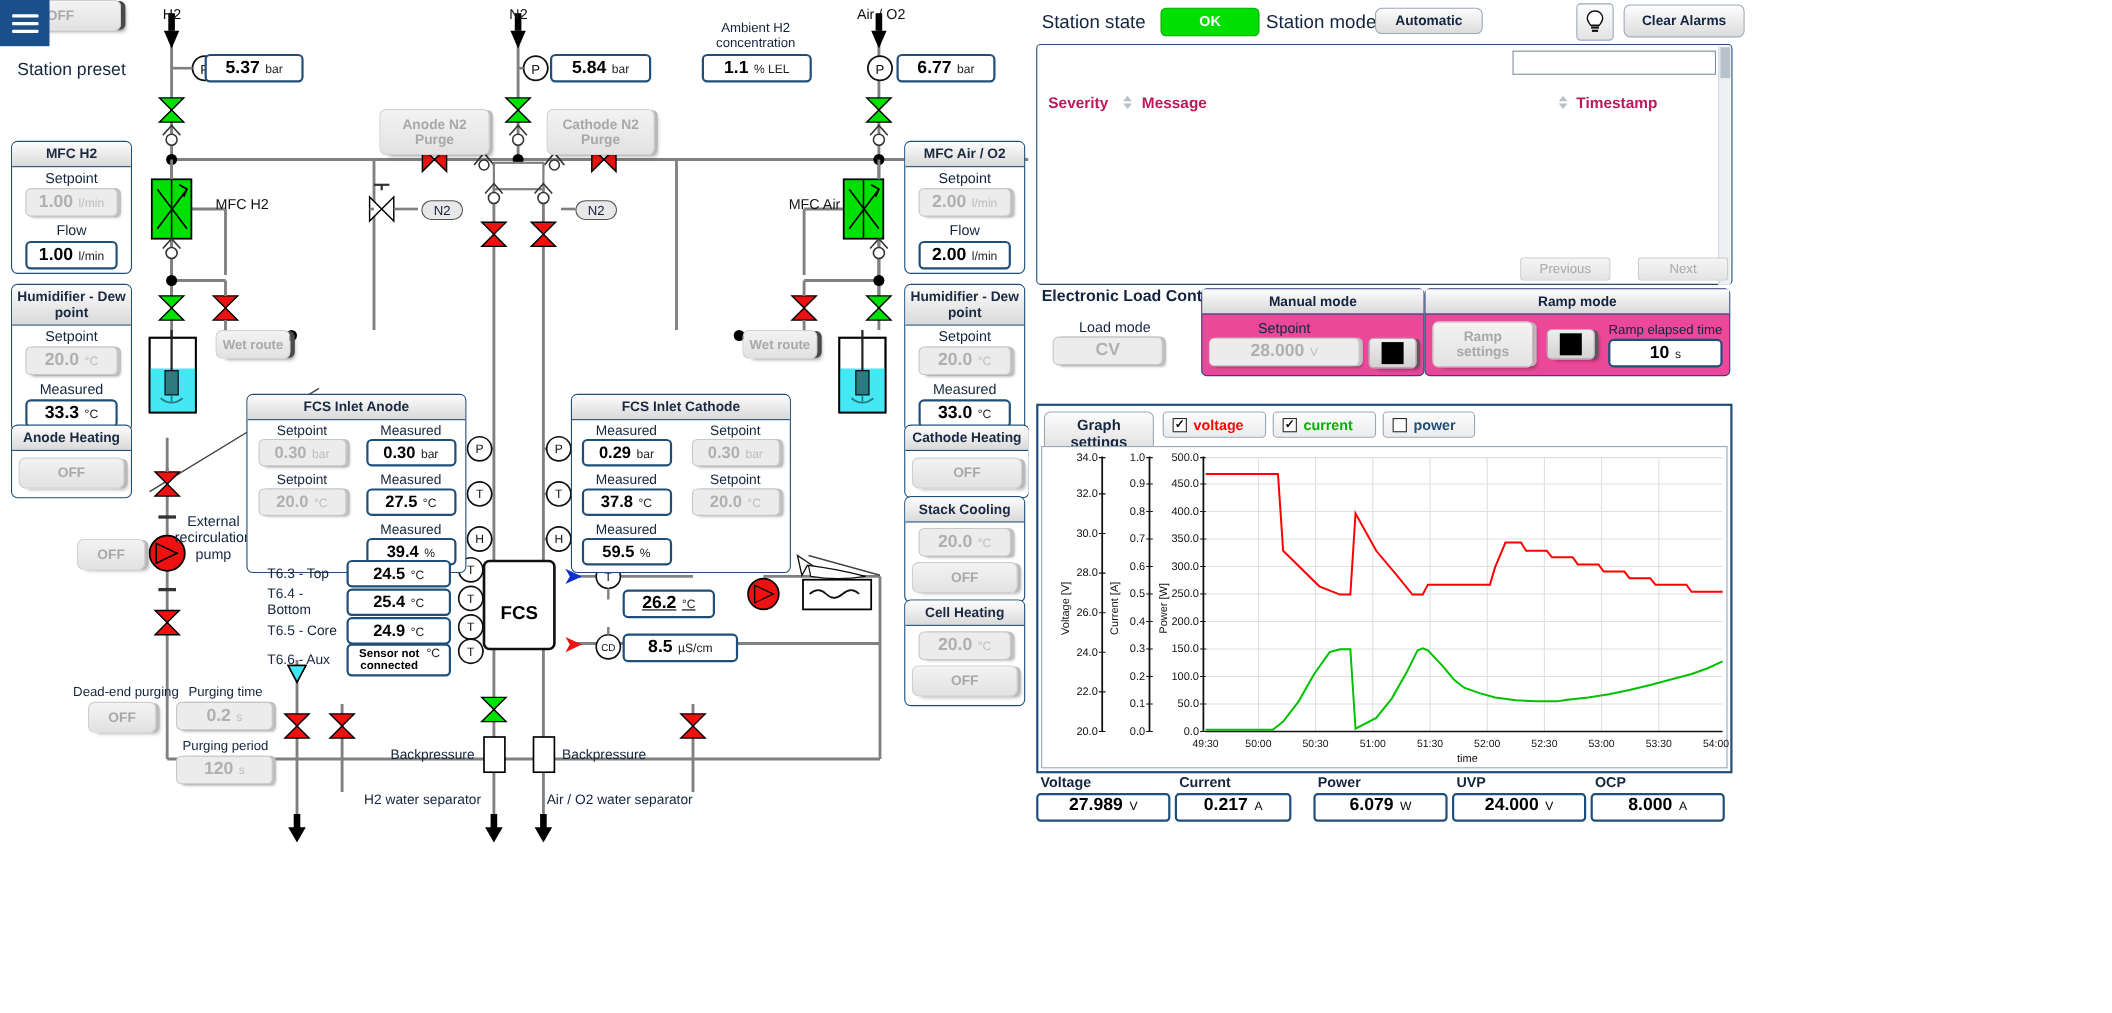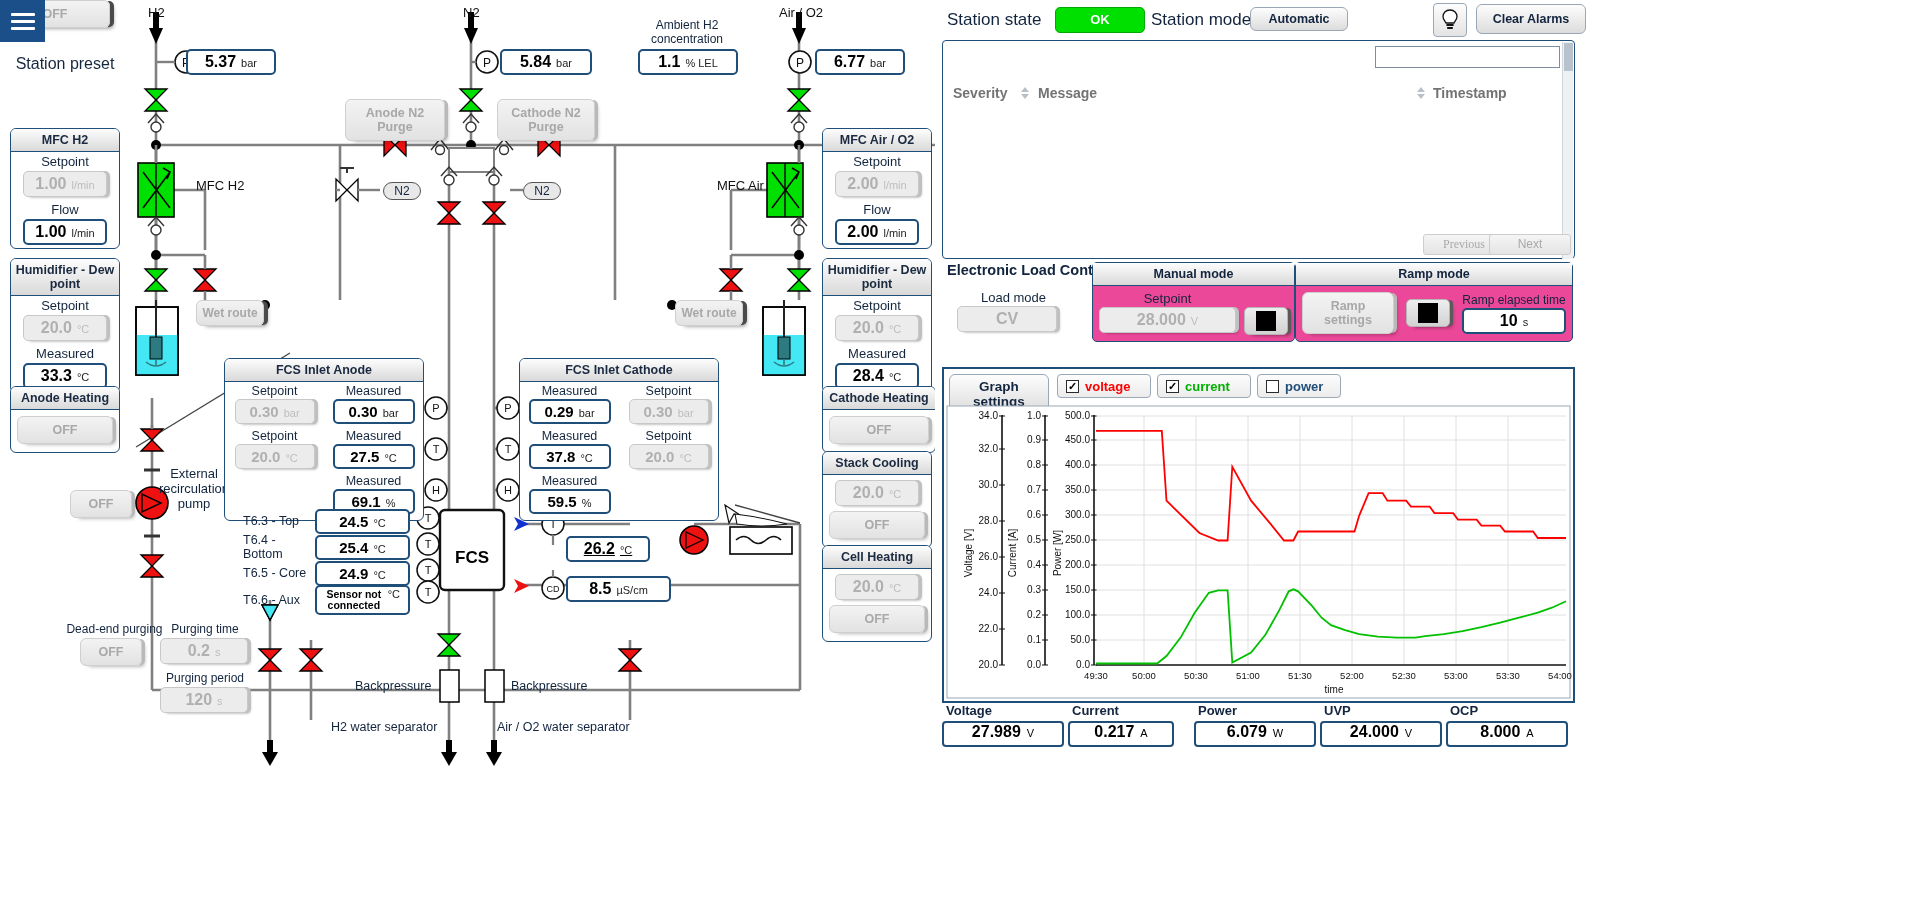--- a/index.html
+++ b/index.html
@@ -125,21 +125,21 @@
   #alarm-filter{
     position:absolute; right:14px; top:5px; width:185px; height:22px;
     border:1px solid #7c8ea1; background:#fff;
   }
   #alarm-scroll{
     position:absolute; right:1px; top:1px; width:11px; height:217px;
     background:#eef1f4; border-left:1px solid #cfd6dd;
   }
   #alarm-scroll .thumb{ width:9px; height:28px; margin:1px; background:#b7c2cd; }
 
-  .alarm-hd{ position:absolute; font-weight:bold; font-size:14px; color:#737373; }
+  .alarm-hd{ position:absolute; font-weight:bold; font-size:14px; color:#be185d; }
 
   .sortarrows{ display:inline-block; position:relative; width:9px; height:14px; vertical-align:middle; }
   .sortarrows i{ position:absolute; left:0; width:0;height:0;border-left:4px solid transparent;border-right:4px solid transparent;}
   .sortarrows i.up{ top:1px; border-bottom:5px solid #b8c0c8;}
   .sortarrows i.dn{ bottom:1px; border-top:5px solid #b8c0c8;}
 
   .navbtn{
     position:absolute; width:82px; height:21px;
     background:linear-gradient(#f5f5f5,#e4e4e4);
     border:1px solid #cdcdcd; border-radius:3px;
@@ -589,21 +589,21 @@
       <div class="lbl" style="font-size:12.5px">Measured</div>
       <div class="fieldrow" style="padding:0 4px 3px;">
           <div class="vbox" style="min-width:82px;font-size:15px;">
         <span>27.5</span>
         <span class="u">°C</span>
           </div>
         </div>
       <div class="lbl" style="font-size:12.5px">Measured</div>
       <div class="fieldrow" style="padding:0 4px 6px;">
           <div class="vbox" style="min-width:82px;font-size:15px;">
-        <span>69.1</span>
+        <span>39.4</span>
         <span class="u">%</span>
           </div>
         </div>
     </div>
   </div>
 </div>
 
 <div class="panel" style="left:519px;top:358px;width:200px;">
   <div class="panel-hd">FCS Inlet Cathode</div>
   <div style="display:flex;">
@@ -717,21 +717,21 @@
   <div class="lbl">Setpoint</div>
   <div class="fieldrow">
       <div class="dbox">
     <span>20.0</span>
     <span class="u">°C</span>
       </div>
     </div>
   <div class="lbl">Measured</div>
   <div class="fieldrow">
       <div class="vbox">
-    <span>28.4</span>
+    <span>33.0</span>
     <span class="u">°C</span>
       </div>
     </div>
 </div>
 
 <div class="panel" style="left:822px;top:386px;width:114px;">
   <div class="panel-hd">Cathode Heating</div>
   <div style="padding:6px 6px 8px;">
       <div class="gbtn">OFF</div>
     </div>
@@ -792,21 +792,21 @@
     <span class="sortarrows" style="position:absolute;left:474px;top:45px;">
       <i class="up"></i>
         <i class="dn"></i>
     </span>
     <div class="alarm-hd" style="left:490px;top:44px;">Timestamp</div>
 
     <div id="alarm-scroll">
         <div class="thumb"></div>
       </div>
 
-    <div class="navbtn" style="left:480px;top:193px;font-family:Liberation Serif, serif;">Previous</div>
+    <div class="navbtn" style="left:439px;top:193px;">Previous</div>
     <div class="navbtn" style="left:546px;top:193px;">Next</div>
   </div>
 
   <div id="elcLabel">Electronic Load Control</div>
   <div id="loadmodeLbl">Load mode</div>
   <div class="dbox" id="loadmodeVal">
     <span>CV</span>
   </div>
 
   <div class="modepanel" style="left:157px;top:262px;width:203px;height:80px;">

